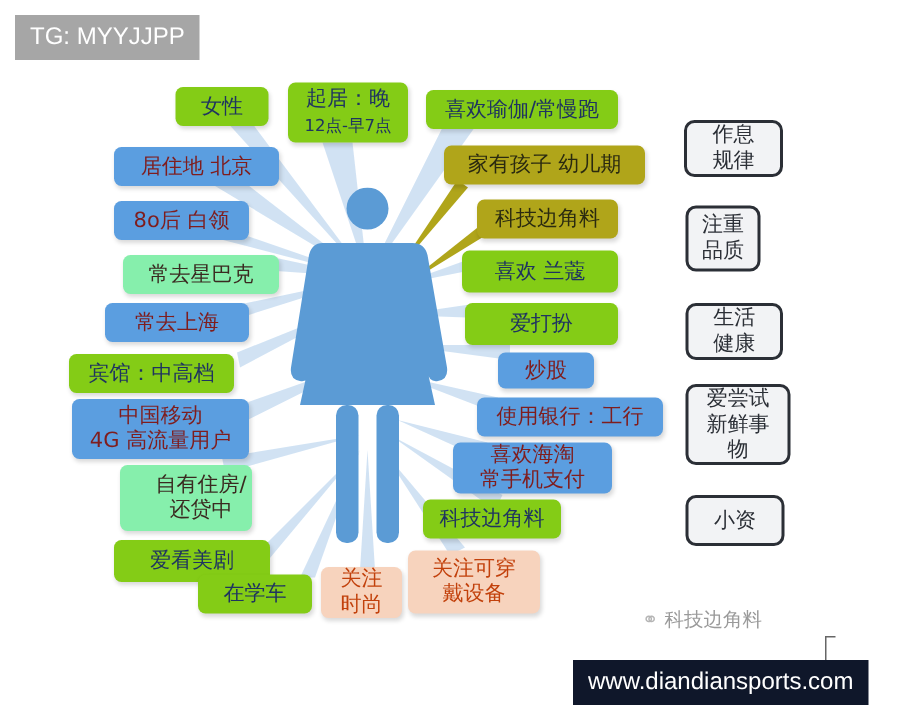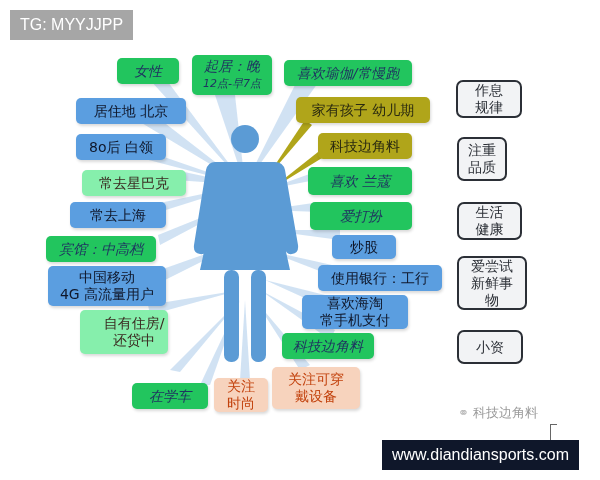--- a/index.html
+++ b/index.html
@@ -4,22 +4,22 @@
 <style>
   html, body { margin:0; padding:0; }
   body { width:600px; height:480px; background:#ffffff; position:relative; overflow:hidden;
          font-family:"DejaVu Sans","Liberation Sans",sans-serif; }
   .canvas { position:absolute; left:0; top:0; width:600px; height:480px; }
   .tag { position:absolute; background:#a6a6a6; color:#ffffff; font-family:"Liberation Sans",sans-serif;
          font-size:16px; padding:0 10px; height:30px; line-height:30px; }
   .bubble { position:absolute; box-sizing:border-box; border-radius:5px; text-align:center;
             display:flex; align-items:center; justify-content:center; flex-direction:column;
             font-size:14px; line-height:17px; color:#1f2f4a; box-shadow:1px 2px 3px rgba(0,0,0,0.15); }
-  .lt { background:#22c55e; color:#1f3460;font-style:italic; }
-  .md { background:#5b9ee0; color:#0f172a;text-align:right; }
+  .lt { background:#84cc16; color:#1f3460; }
+  .md { background:#5b9ee0; color:#7f1d1d;text-align:right; }
   .or { background:#86efac; color:#3a2a20; }
   .ol { background:#b0a51a; color:#2a2a10; }
   .pc { background:#f7d3bd; color:#c2410c; }
   .cat { position:absolute; box-sizing:border-box; border:2.5px solid #2b2f36; border-radius:7px;
          background:#f2f3f5; display:flex; align-items:center; justify-content:center; text-align:center;
          font-size:14px; line-height:17px; color:#2b2f36; }
   .small { font-size:11px; }
   .wm { position:absolute; color:#9a9a9a; font-size:13px; }
   .url { position:absolute; background:#0f172a; color:#ffffff; font-family:"Liberation Sans",sans-serif;
          font-size:16px; height:30px; line-height:30px; padding:0 10px; }
@@ -81,20 +81,21 @@
   <div class="bubble md" style="left:70px;top:202px;width:96px;height:26px;">常去上海</div>
   <div class="bubble lt" style="left:46px;top:236px;width:110px;height:26px;">宾馆：中高档</div>
   <div class="bubble md" style="left:48px;top:266px;width:118px;height:40px;">
     <span>中国移动</span>
     <span>4G 高流量用户</span>
   </div>
   <div class="bubble or" style="left:80px;top:310px;width:88px;height:44px;padding-left:20px;">
     <span>自有住房/</span>
     <span>还贷中</span>
   </div>
+  <div class="bubble lt" style="left:76px;top:360px;width:104px;height:28px;">爱看美剧</div>
   <div class="bubble lt" style="left:132px;top:383px;width:76px;height:26px;">在学车</div>
 
   <div class="bubble lt" style="left:284px;top:60px;width:128px;height:26px;">喜欢瑜伽/常慢跑</div>
   <div class="bubble ol" style="left:296px;top:97px;width:134px;height:26px;">家有孩子  幼儿期</div>
   <div class="bubble ol" style="left:318px;top:133px;width:94px;height:26px;">科技边角料</div>
   <div class="bubble lt" style="left:308px;top:167px;width:104px;height:28px;">喜欢 兰蔻</div>
   <div class="bubble lt" style="left:310px;top:202px;width:102px;height:28px;">爱打扮</div>
   <div class="bubble md" style="left:332px;top:235px;width:64px;height:24px;">炒股</div>
   <div class="bubble md" style="left:318px;top:265px;width:124px;height:26px;">使用银行：工行</div>
   <div class="bubble md" style="left:302px;top:295px;width:106px;height:34px;">
@@ -134,20 +135,20 @@
     <div>
         <div>爱尝试</div>
         <div>新鲜事</div>
         <div>物</div>
       </div>
   </div>
   <div class="cat" style="left:457px;top:330px;width:66px;height:34px;">
     <div>小资</div>
   </div>
 
-  <div class="wm" style="left:428px;top:404px;margin-left:30px;">
+  <div class="wm" style="left:428px;top:404px;">
     <span style="color:#b5b5b5;">⚭</span>
     <span>科技边角料</span>
   </div>
   <div style="position:absolute;left:550px;top:424px;width:6px;height:16px;border-left:1px solid #666;border-top:1px solid #666;"></div>
 
   <div class="url" style="left:382px;top:440px;">www.diandiansports.com</div>
 </div>
 
 </body></html>

